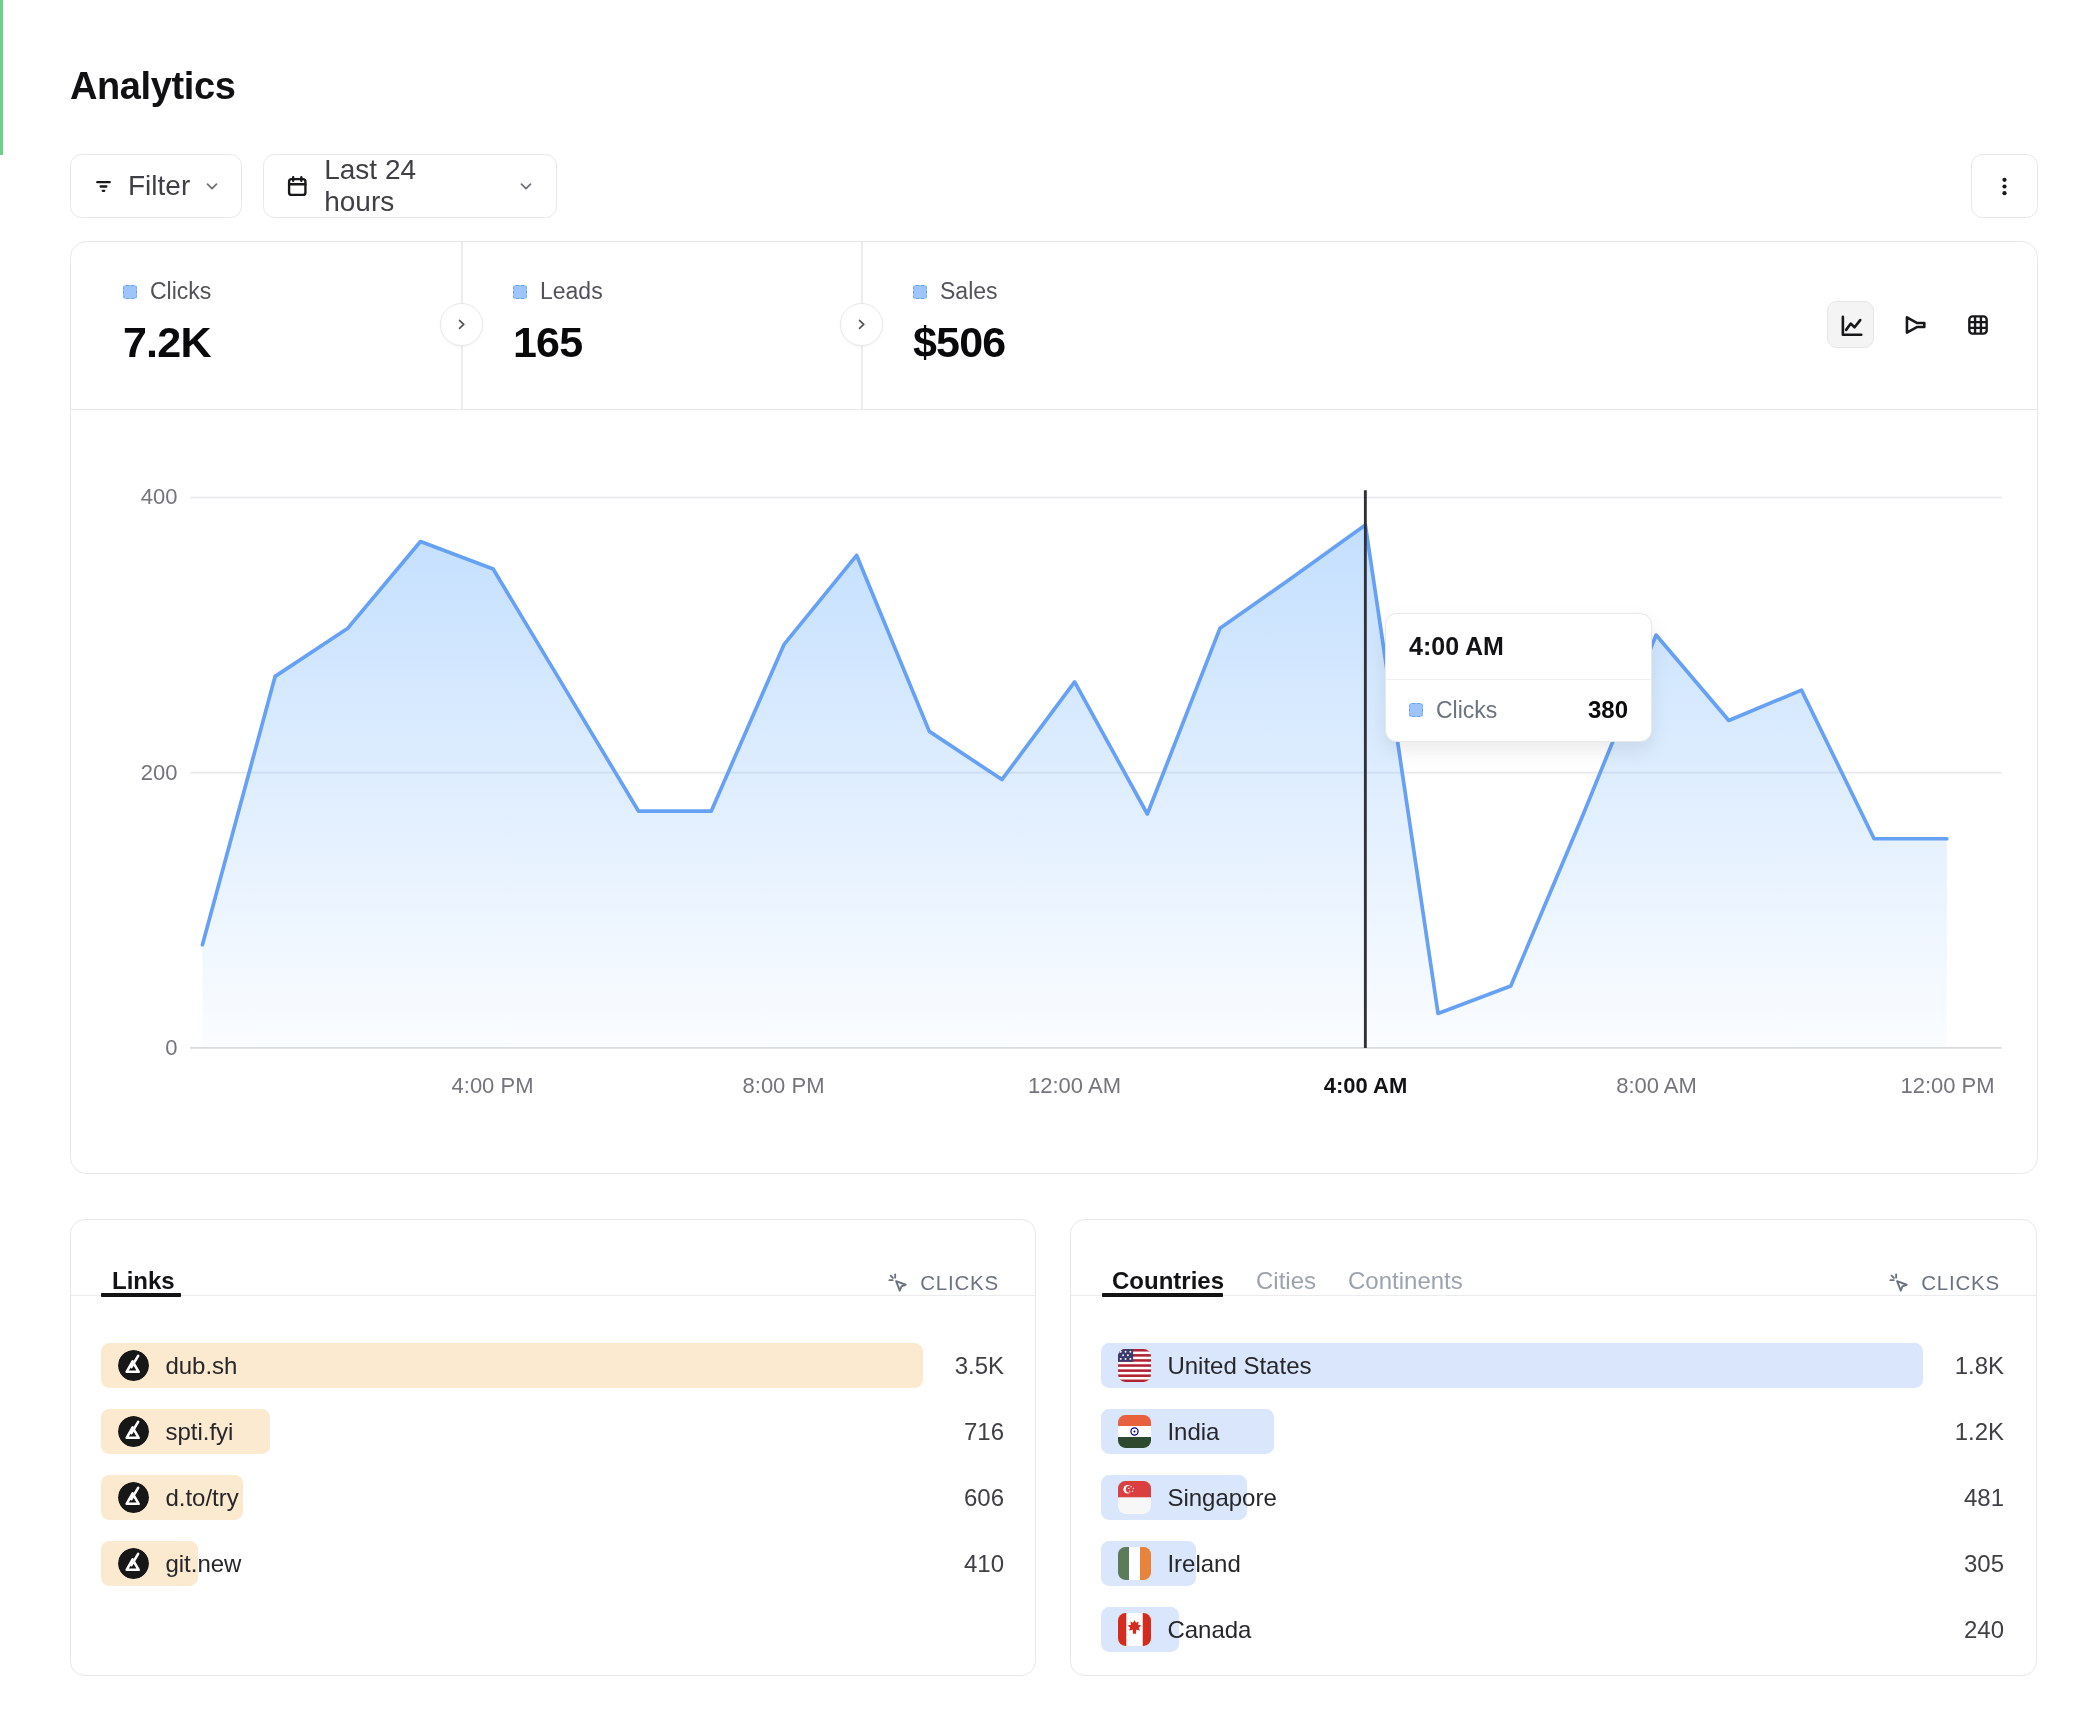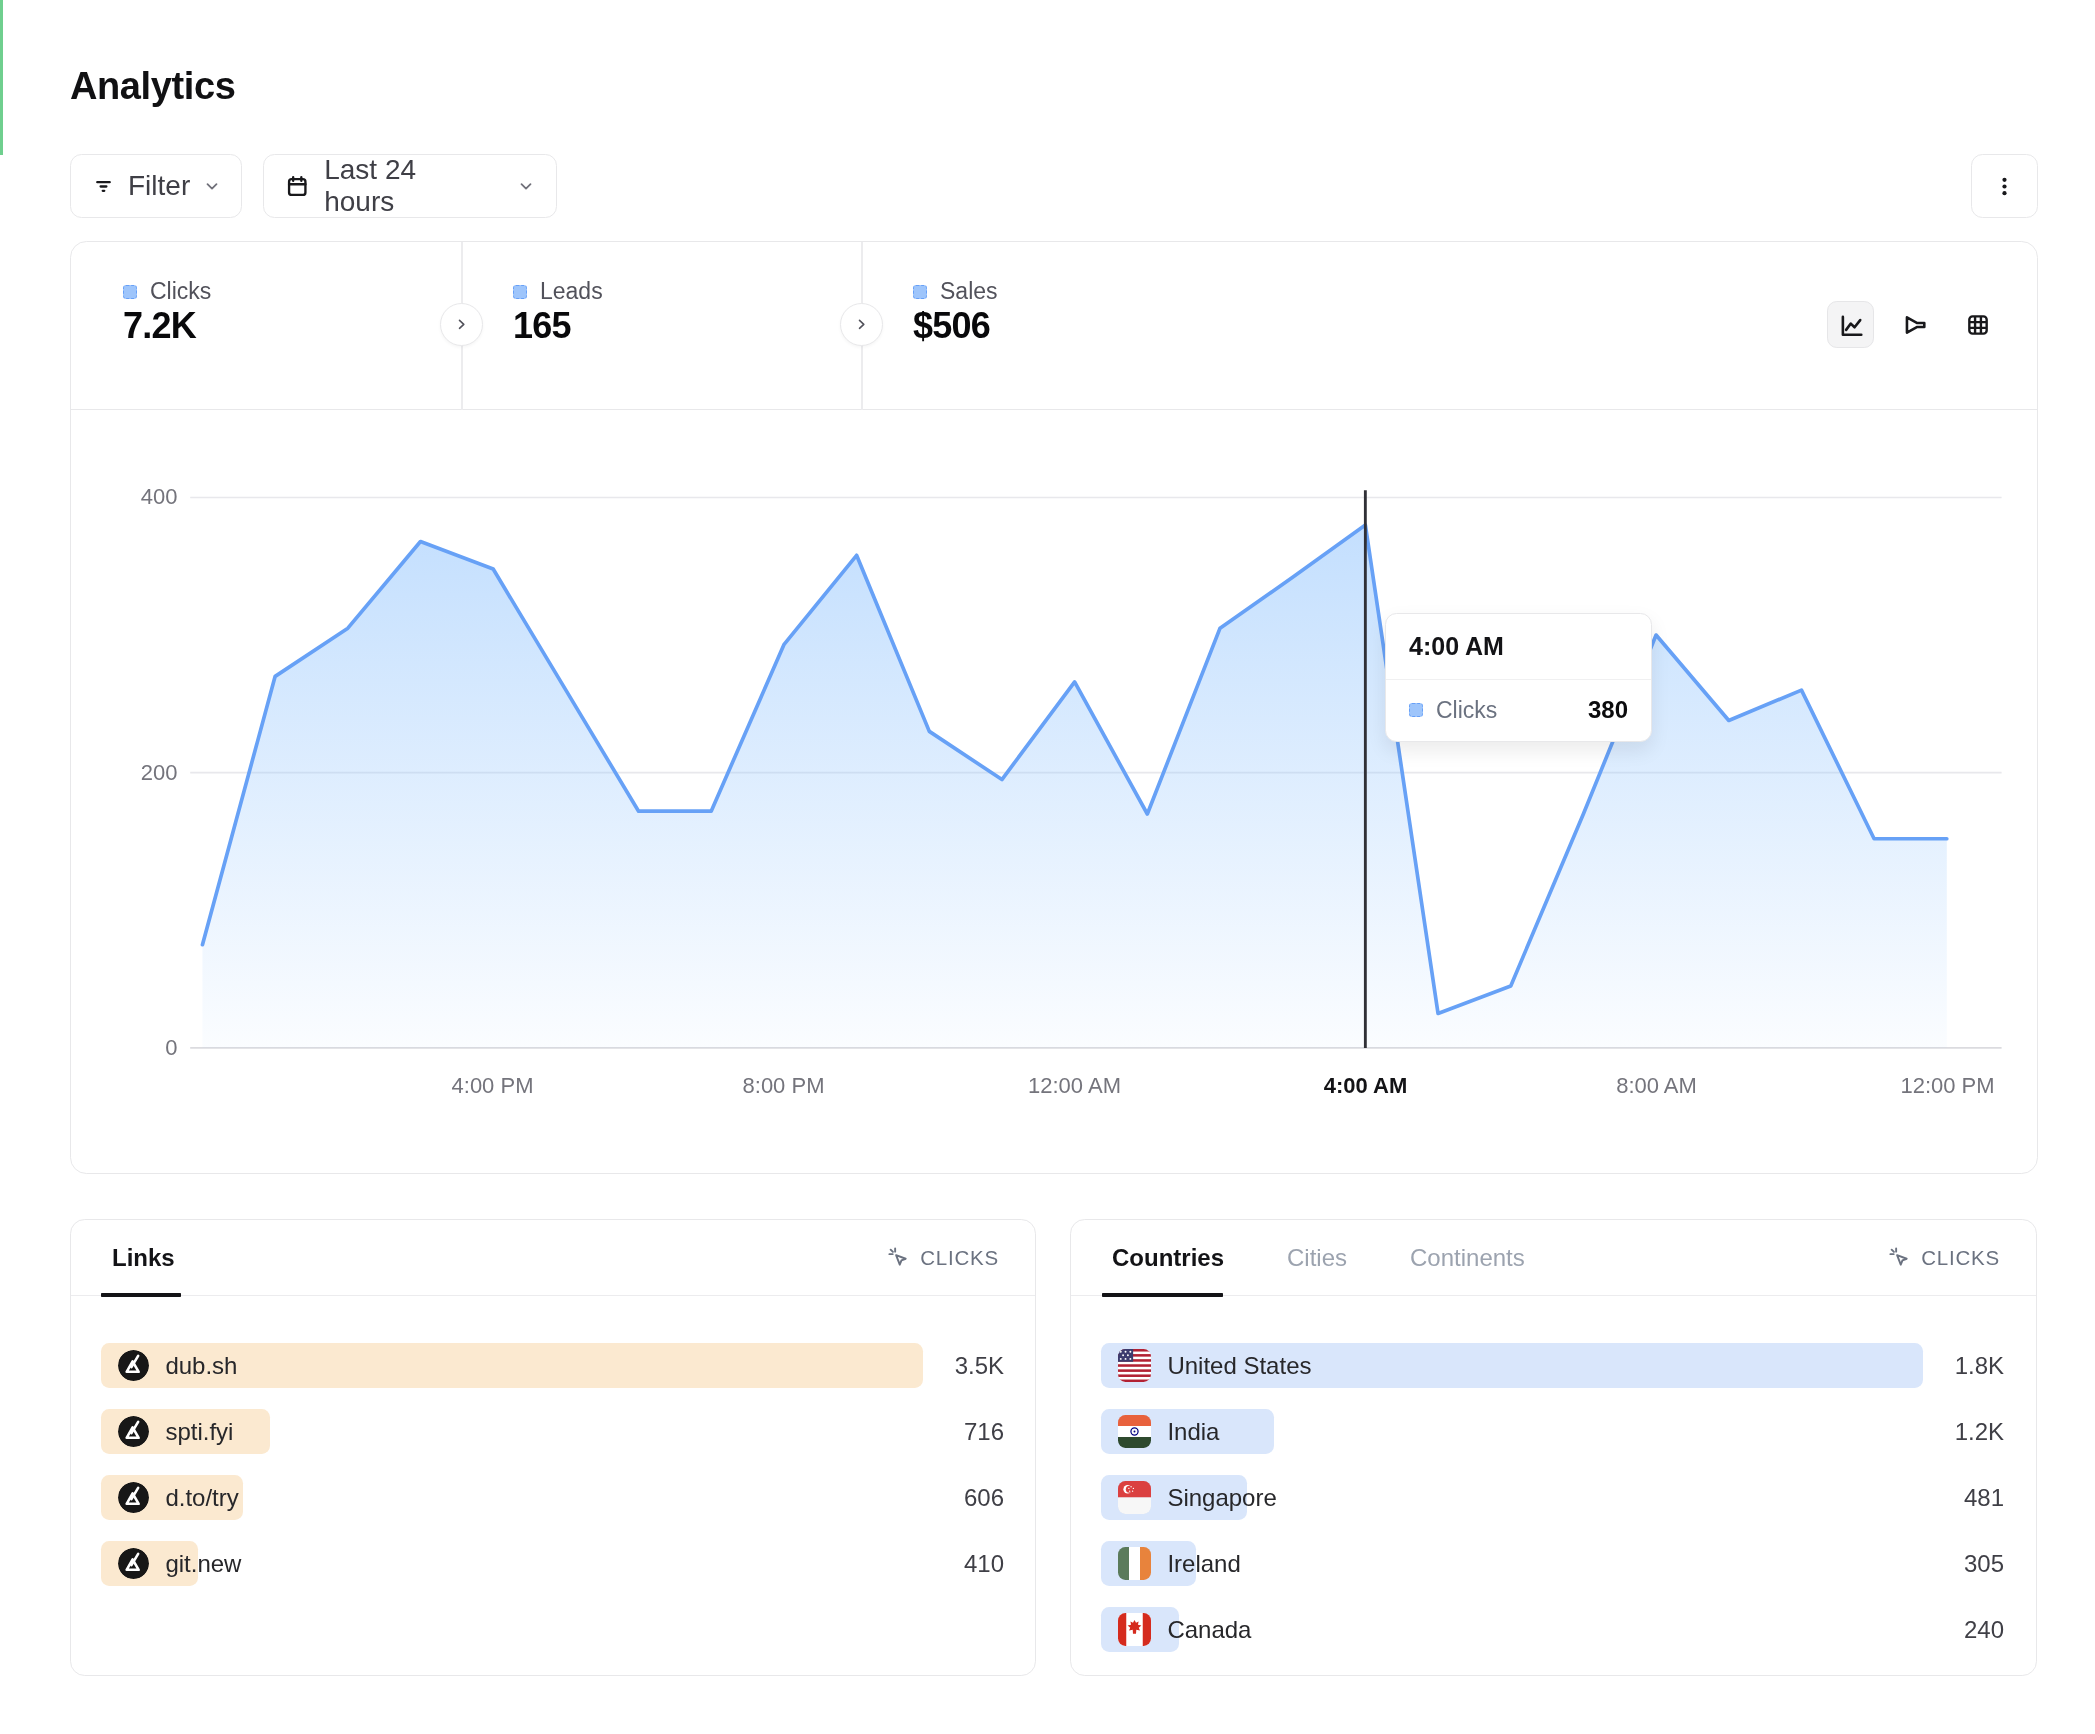--- a/index.html
+++ b/index.html
@@ -34,21 +34,21 @@
   .stat-tab { position:absolute; top:0; height:168px; padding:36px 0 0 52px; cursor:pointer; }
   .stat-tab.t1 { left:0; width:390px; }
   .stat-tab.t2 { left:390px; width:400px; }
   .stat-tab.t3 { left:790px; width:426px; }
   .stat-label-row { display:flex; align-items:center; gap:13px; }
   .legend-square {
     width:14px; height:14px; border-radius:3.3px; background:#9ec5fb;
     border:1.6px dashed rgba(59,130,246,.55); flex:0 0 auto;
   }
   .stat-label { font-size:23px; color:#52525b; }
-  .stat-value { font-size:36px; font-weight:800; letter-spacing:-0.8px; color:#09090b; }
+  .stat-value { margin-top:13px; font-size:43px; font-weight:800; letter-spacing:-0.8px; color:#09090b; }
   .stat-divider { position:absolute; top:0; width:1.6px; height:168px; background:#ececee; }
   .stat-divider.d1 { left:390px; } .stat-divider.d2 { left:790px; }
   .chev-circle {
     position:absolute; top:61px; width:43px; height:43px; border-radius:50%;
     background:#fff; border:1.6px solid #e8e8ea; display:flex; align-items:center; justify-content:center;
     box-shadow:0 1.6px 3.3px rgba(0,0,0,.04); cursor:pointer; z-index:3;
   }
   .chev-circle.c1 { left:369px; } .chev-circle.c2 { left:769px; }
 
   .view-toggle { position:absolute; right:36px; top:59px; display:flex; gap:16.4px; }
@@ -73,21 +73,21 @@
   .tt-row { padding:16.4px 23px; display:flex; align-items:center; gap:13px; }
   .tt-series { font-size:23px; color:#6b7280; flex:1; }
   .tt-value { font-size:24px; font-weight:700; color:#0b0b0d; }
 
   
   .panel { position:absolute; top:1219px; height:457px; background:#fff; border:1.6px solid #e8e8ea; border-radius:14.7px; }
   .panel.links { left:70px; width:966px; }
   .panel.countries { left:1070px; width:967px; }
   .panel-header {
     position:relative; height:76px; border-bottom:1.6px solid #ececee;
-    display:flex; align-items:center; padding:0 36px 0 41px; gap:63px;
+    display:flex; align-items:flex-end; padding:0 36px 0 41px; gap:32px;
   }
   .panel-tab { font-size:24px; font-weight:600; color:#131316; cursor:pointer; }
   .panel-tab.inactive { color:#9ca3af; font-weight:400; }
   .panel-metric { margin-left:auto; display:flex; align-items:center; gap:9.8px; font-size:20.5px; letter-spacing:0.8px; color:#6b7280; cursor:pointer; }
   .tab-underline { position:absolute; bottom:-1.6px; height:4.1px; background:#131316; border-radius:0.8px; }
   .panel.links .tab-underline { left:30px; width:80px; }
   .panel.countries .tab-underline { left:31px; width:121px; }
 
   .rows { position:absolute; left:30px; top:123px; width:903px; }
   .row { position:relative; height:45px; margin-bottom:21px; cursor:pointer; }

